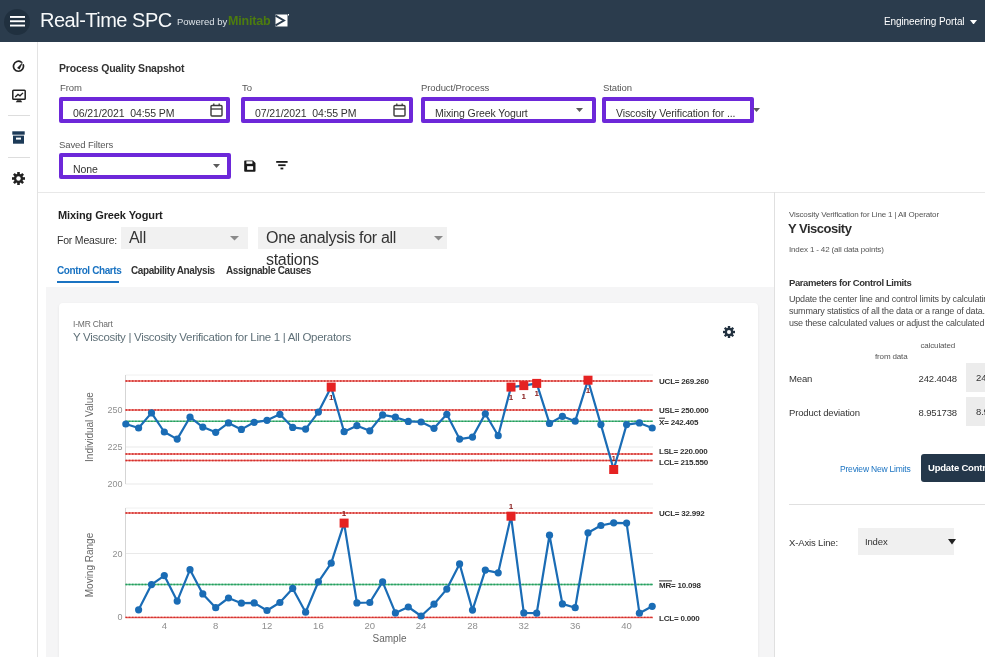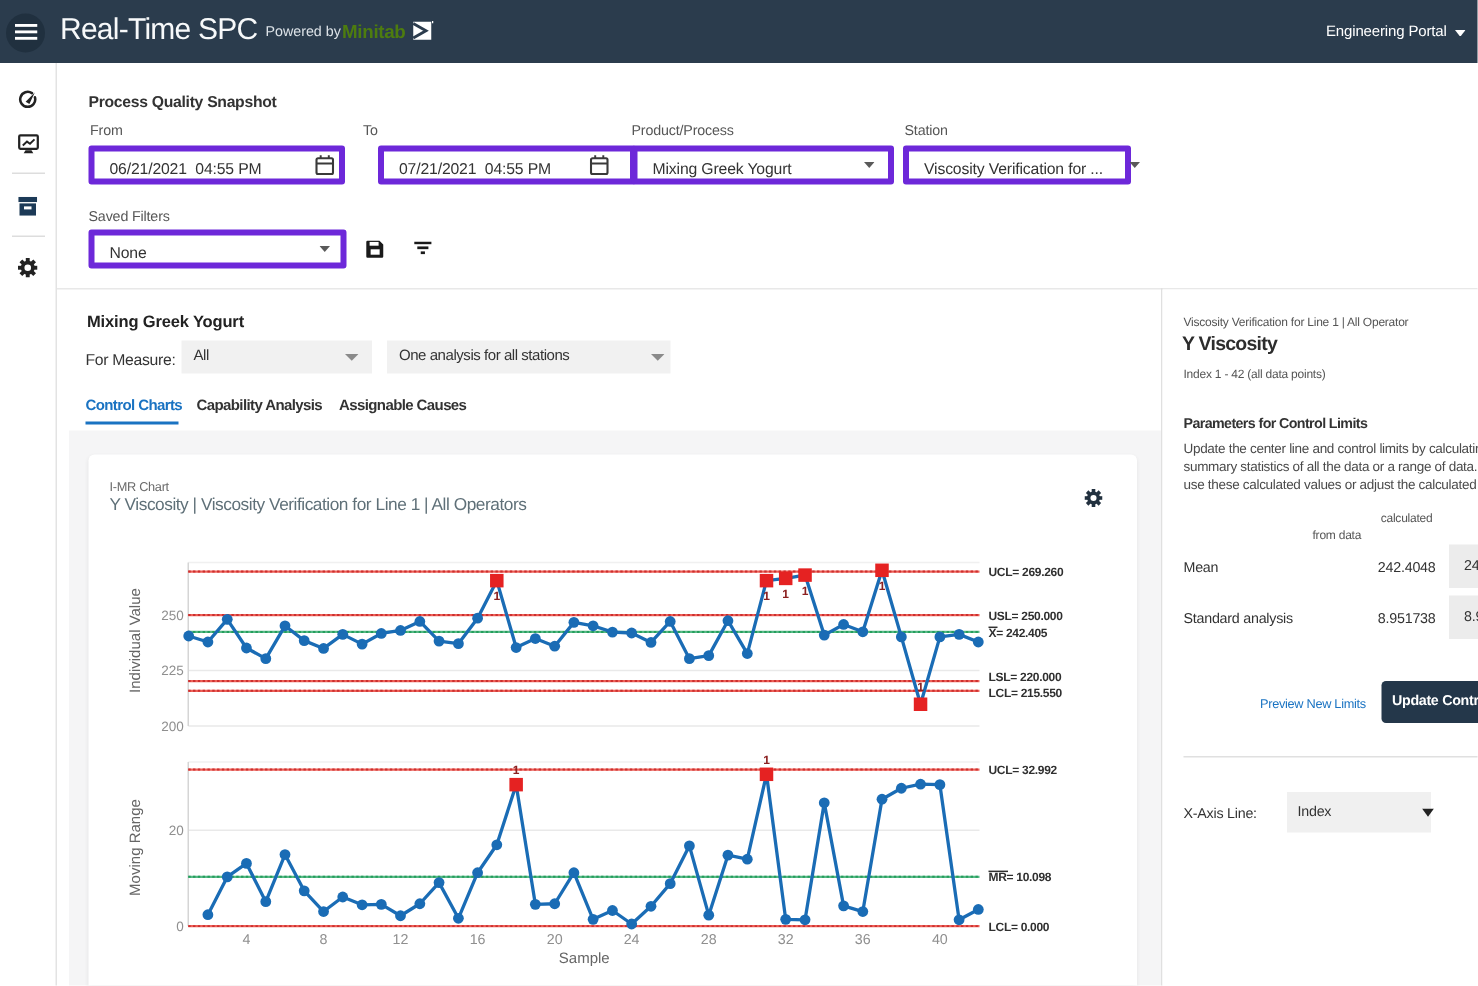--- a/index.html
+++ b/index.html
@@ -1,20 +1,20 @@
 <!DOCTYPE html>
 <html><head><meta charset="utf-8">
 <style>
 * { margin:0; padding:0; box-sizing:border-box; }
 html,body { width:985px; height:657px; overflow:hidden; font-family:"Liberation Sans",sans-serif; background:#fff; }
 .abs { position:absolute; }
 .lbl { position:absolute; font-size:9.5px; color:#565656; letter-spacing:-0.1px; }
 .inp { position:absolute; height:26px; border:4px solid #6d28d9; border-radius:2px; background:#fff;
        font-size:10.5px; color:#333; line-height:24px; padding-left:10px; letter-spacing:-0.1px; }
-.gsel { position:absolute; height:21.5px; background:#f1f1f1; font-size:10px; color:#333; line-height:21.5px; padding-left:8px; letter-spacing:-0.3px; }
+.gsel { position:absolute; height:21.5px; background:#f1f1f1; font-size:16px; color:#333; line-height:21.5px; padding-left:8px; letter-spacing:-0.3px; }
 .rp { position:absolute; color:#333; letter-spacing:-0.15px; }
 </style></head>
 <body>
 
 <div class="abs" style="left:0;top:0;width:985px;height:42px;background:#2b3c4d"></div>
 <div class="abs" style="left:4px;top:9px;width:26px;height:26px;border-radius:50%;background:#20303f"></div>
 <svg width="15" height="11" viewBox="0 0 15 11" style="position:absolute;left:10px;top:16px">
  <rect x="0" y="0" width="15" height="1.9" fill="#fff"></rect>
     <rect x="0" y="4.3" width="15" height="1.9" fill="#fff"></rect>
     <rect x="0" y="8.6" width="15" height="1.9" fill="#fff"></rect>
@@ -67,21 +67,21 @@
 <div class="lbl" style="left:242px;top:82px">To</div>
 <div class="lbl" style="left:421px;top:82px">Product/Process</div>
 <div class="lbl" style="left:603px;top:82px">Station</div>
 <div class="inp" style="left:59px;top:97px;width:171px">06/21/2021&nbsp; 04:55 PM</div>
 <svg width="13" height="14" viewBox="0 0 13 14" style="position:absolute;left:210px;top:103px">
     <rect x="1" y="2.5" width="11" height="10.5" rx="1" stroke="#3a3a3a" stroke-width="1.4" fill="none"></rect>
     <line x1="1" y1="6" x2="12" y2="6" stroke="#3a3a3a" stroke-width="1.3"></line>
     <line x1="3.8" y1="0.5" x2="3.8" y2="3" stroke="#3a3a3a" stroke-width="1.3"></line>
     <line x1="9.2" y1="0.5" x2="9.2" y2="3" stroke="#3a3a3a" stroke-width="1.3"></line>
   </svg>
-<div class="inp" style="left:252px;top:97px;width:172px">07/21/2021&nbsp; 04:55 PM</div>
+<div class="inp" style="left:241px;top:97px;width:172px">07/21/2021&nbsp; 04:55 PM</div>
 <svg width="13" height="14" viewBox="0 0 13 14" style="position:absolute;left:393px;top:103px">
     <rect x="1" y="2.5" width="11" height="10.5" rx="1" stroke="#3a3a3a" stroke-width="1.4" fill="none"></rect>
     <line x1="1" y1="6" x2="12" y2="6" stroke="#3a3a3a" stroke-width="1.3"></line>
     <line x1="3.8" y1="0.5" x2="3.8" y2="3" stroke="#3a3a3a" stroke-width="1.3"></line>
     <line x1="9.2" y1="0.5" x2="9.2" y2="3" stroke="#3a3a3a" stroke-width="1.3"></line>
   </svg>
 <div class="inp" style="left:421px;top:97px;width:175px">Mixing Greek Yogurt</div>
 <svg width="7" height="4" viewBox="0 0 7 4" style="position:absolute;left:576px;top:107.5px">
     <path d="M0 0 L7 0 L3.5 4 Z" fill="#5a5a5a"></path>
   </svg>
@@ -291,21 +291,21 @@
 <div class="rp" style="left:789px;top:245px;font-size:8px;color:#555">Index 1 - 42 (all data points)</div>
 <div class="rp" style="left:789px;top:277px;font-size:9.5px;font-weight:bold;letter-spacing:-0.4px">Parameters for Control Limits</div>
 <div class="rp" style="left:789px;top:294px;font-size:9px;letter-spacing:-0.2px;color:#4a4a4a;white-space:nowrap">Update the center line and control limits by calculating</div>
 <div class="rp" style="left:789px;top:306px;font-size:9px;letter-spacing:-0.2px;color:#4a4a4a;white-space:nowrap">summary statistics of all the data or a range of data. You can</div>
 <div class="rp" style="left:789px;top:318px;font-size:9px;letter-spacing:-0.2px;color:#4a4a4a;white-space:nowrap">use these calculated values or adjust the calculated values</div>
 <div class="rp" style="left:875px;top:341px;width:80px;font-size:8px;color:#555;text-align:right">calculated</div>
 <div class="rp" style="left:875px;top:352px;width:80px;font-size:8px;color:#555;">from data</div>
 <div class="rp" style="left:789px;top:373px;font-size:9.5px">Mean</div>
 <div class="rp" style="left:859px;top:373px;width:98px;font-size:9.5px;text-align:right">242.4048</div>
 <div class="rp" style="left:966px;top:363px;width:60px;height:29px;background:#ececec;font-size:9.5px;line-height:29px;padding-left:10px">242.4048</div>
-<div class="rp" style="left:789px;top:407px;font-size:9.5px">Standard analysis</div>
+<div class="rp" style="left:789px;top:407px;font-size:9.5px">Product deviation</div>
 <div class="rp" style="left:859px;top:407px;width:98px;font-size:9.5px;text-align:right">8.951738</div>
 <div class="rp" style="left:966px;top:397px;width:60px;height:29px;background:#ececec;font-size:9.5px;line-height:29px;padding-left:10px">8.951738</div>
 <div class="rp" style="left:840px;top:464px;font-size:8.5px;color:#1a73c2;letter-spacing:-0.2px">Preview New Limits</div>
 <div class="rp" style="left:921px;top:454px;width:110px;height:28px;background:#24374a;border-radius:3px;color:#fff;font-size:9.5px;font-weight:bold;line-height:28px;padding-left:7px;letter-spacing:-0.2px">Update Control Limits</div>
 <div class="abs" style="left:789px;top:504px;width:196px;height:1px;background:#e0e0e0"></div>
 <div class="rp" style="left:789px;top:537px;font-size:9.5px">X-Axis Line:</div>
 <div class="rp" style="left:858px;top:528px;width:96px;height:27px;background:#f0f0f0;font-size:9.5px;line-height:27px;padding-left:7px">Index</div>
 <svg width="8" height="5.5" viewBox="0 0 8 5.5" style="position:absolute;left:948px;top:539px">
     <path d="M0 0 L8 0 L4.0 5.5 Z" fill="#222"></path>
   </svg>

